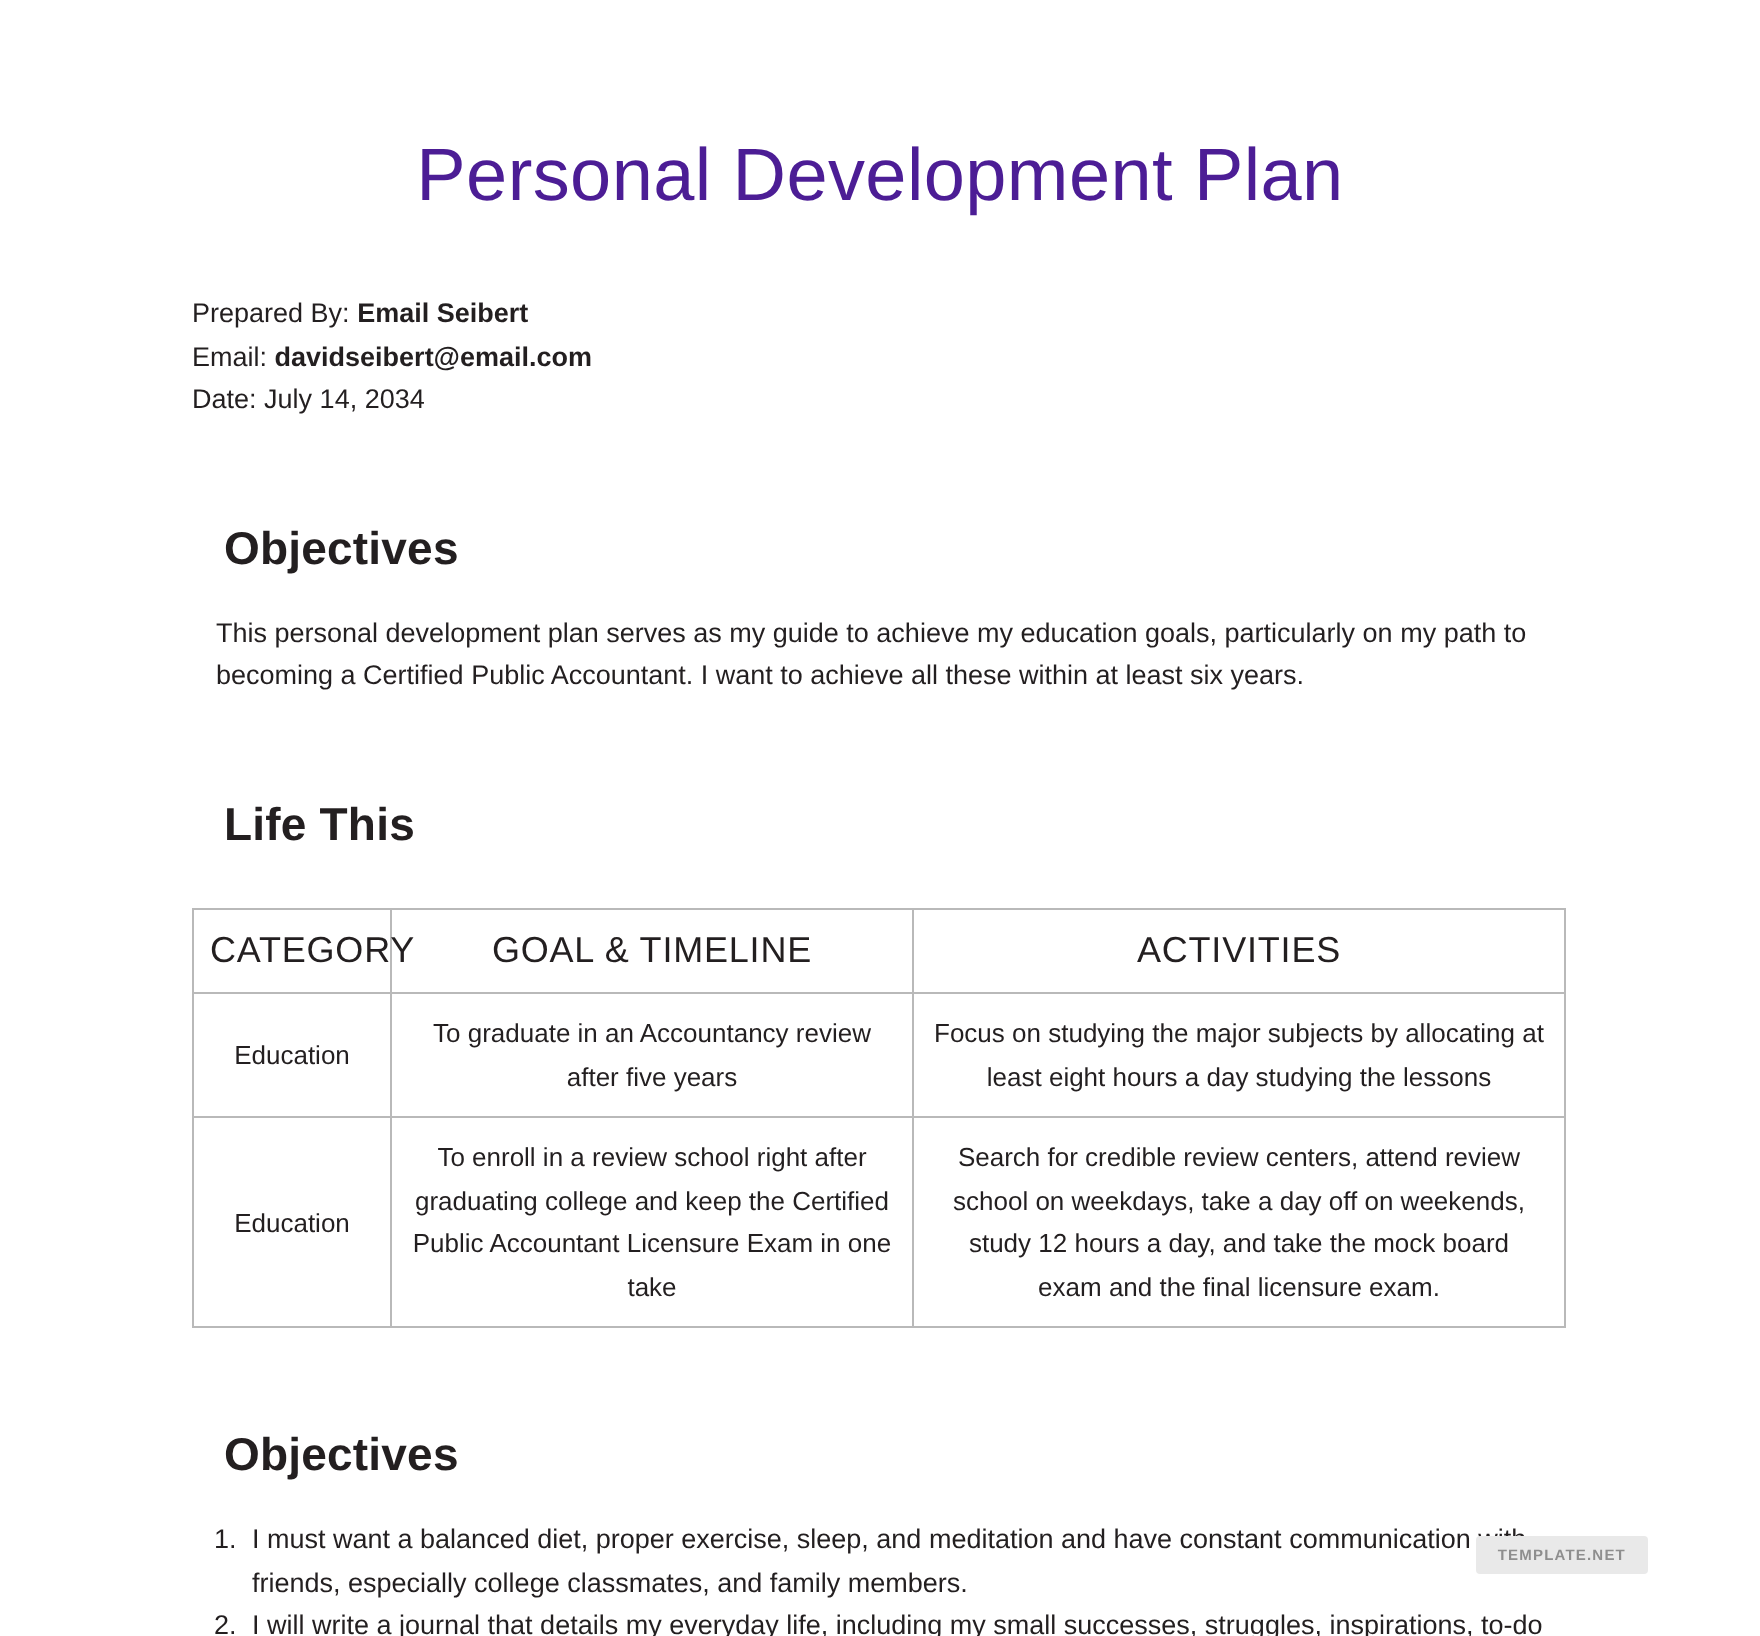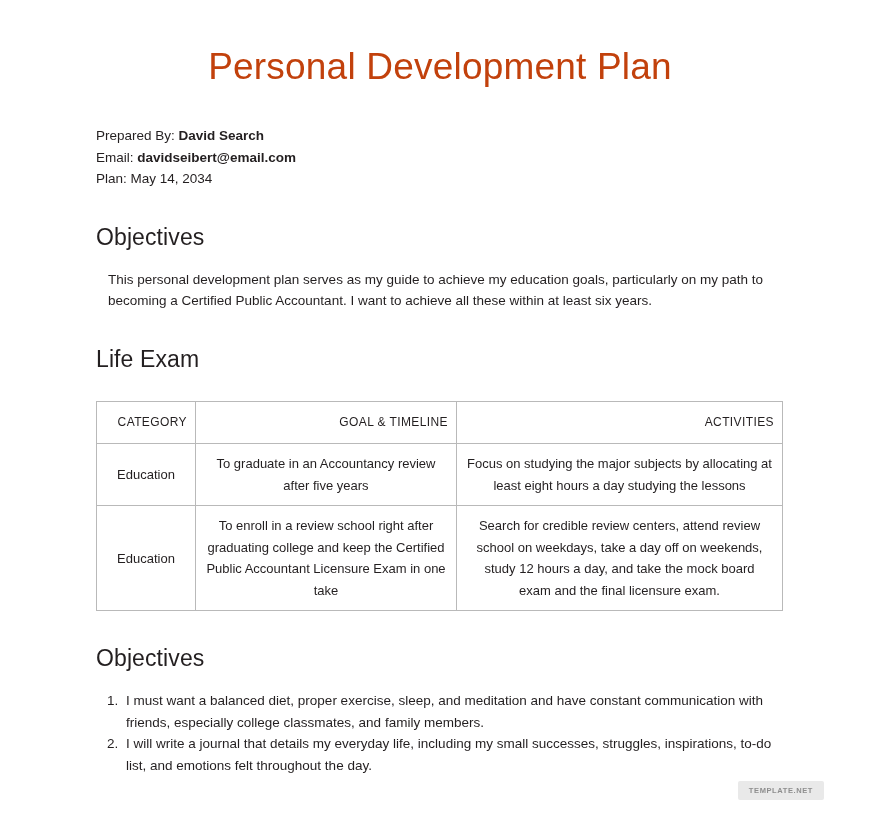--- a/index.html
+++ b/index.html
@@ -20,23 +20,23 @@
     height: 818px;
     box-sizing: border-box;
     padding: 0 96px;
     background: #ffffff;
   }
   .doc-title {
     text-align: center;
     font-size: 37px;
     font-weight: 400;
     letter-spacing: 0.2px;
-    color: #c2410c;
+    color: #4c1d95;
     margin: 0;
-    padding-top: 45px;
+    padding-top: 66px;
     line-height: 1.2;
   }
   .meta {
     margin-top: 36px;
     font-size: 13.5px;
     line-height: 21.5px;
     color: #231f20;
   }
   .meta .row {
     white-space: nowrap;
@@ -45,22 +45,22 @@
     font-weight: 400;
   }
   .meta .value-strong {
     font-weight: bold;
   }
   .meta .value {
     font-weight: 400;
   }
   h2.section {
     font-size: 23px;
-    font-weight: normal;
-    margin: 0;
+    font-weight: bold;
+    margin: 16px;
     padding-top: 34px;
     color: #231f20;
     letter-spacing: 0.1px;
   }
   p.body-text {
     font-size: 13.5px;
     line-height: 21.5px;
     margin: 18px 0 0 12px;
     color: #231f20;
   }
@@ -76,76 +76,75 @@
     padding: 9px 10px;
     font-size: 13px;
     line-height: 21.5px;
     vertical-align: middle;
     text-align: center;
     font-weight: 400;
     color: #231f20;
   }
   table.life-plan th {
     letter-spacing: 0.4px;
-    font-size: 12px;
+    font-size: 18px;
     padding: 10px 8px;
-    text-align: right;
   }
   col.c-category { width: 99px; }
   col.c-goal { width: 261px; }
   col.c-activities { width: 326px; }
   ol.reminders {
     margin: 18px 0 0 0;
     padding-left: 26px;
     font-size: 13.5px;
     line-height: 21.5px;
   }
   ol.reminders li {
     margin-bottom: 0px;
     padding-left: 4px;
   }
   .watermark {
     position: absolute;
     right: 56px;
-    bottom: 18px;
+    bottom: 31px;
     background: #e9e9e9;
     color: #8e8e8e;
     font-size: 7.5px;
     letter-spacing: 0.6px;
     padding: 5px 11px;
     border-radius: 2px;
     font-weight: bold;
   }
 </style>
 </head>
 <body>
 
 <div class="page">
 
   <h1 class="doc-title">Personal Development Plan</h1>
 
   <div class="meta">
     <div class="row">
       <span class="label">Prepared By:</span>
-      <span class="value-strong">David Search</span>
+      <span class="value-strong">Email Seibert</span>
     </div>
     <div class="row">
       <span class="label">Email:</span>
       <span class="value-strong">davidseibert@email.com</span>
     </div>
     <div class="row">
-      <span class="label">Plan:</span>
-      <span class="value">May 14, 2034</span>
+      <span class="label">Date:</span>
+      <span class="value">July 14, 2034</span>
     </div>
   </div>
 
   <h2 class="section">Objectives</h2>
   <p class="body-text">This personal development plan serves as my guide to achieve my education goals, particularly on my path to becoming a Certified Public Accountant. I want to achieve all these within at least six years.</p>
 
-  <h2 class="section">Life Exam</h2>
+  <h2 class="section">Life This</h2>
 
   <table class="life-plan">
     <colgroup>
       <col class="c-category">
       <col class="c-goal">
       <col class="c-activities">
     </colgroup>
     <thead>
       <tr>
         <th>CATEGORY</th>

